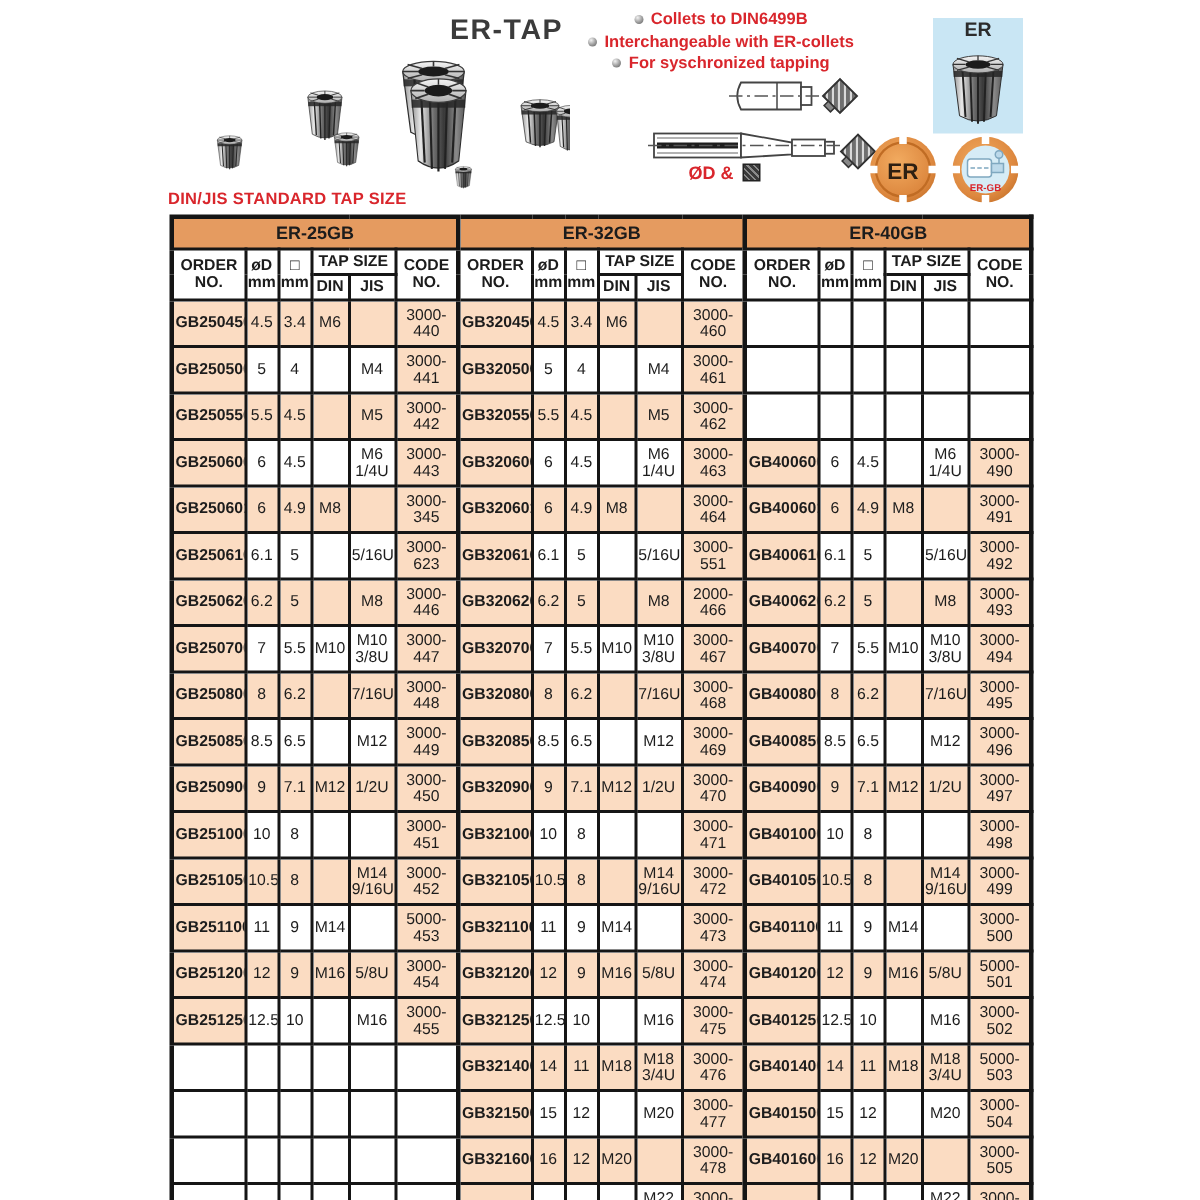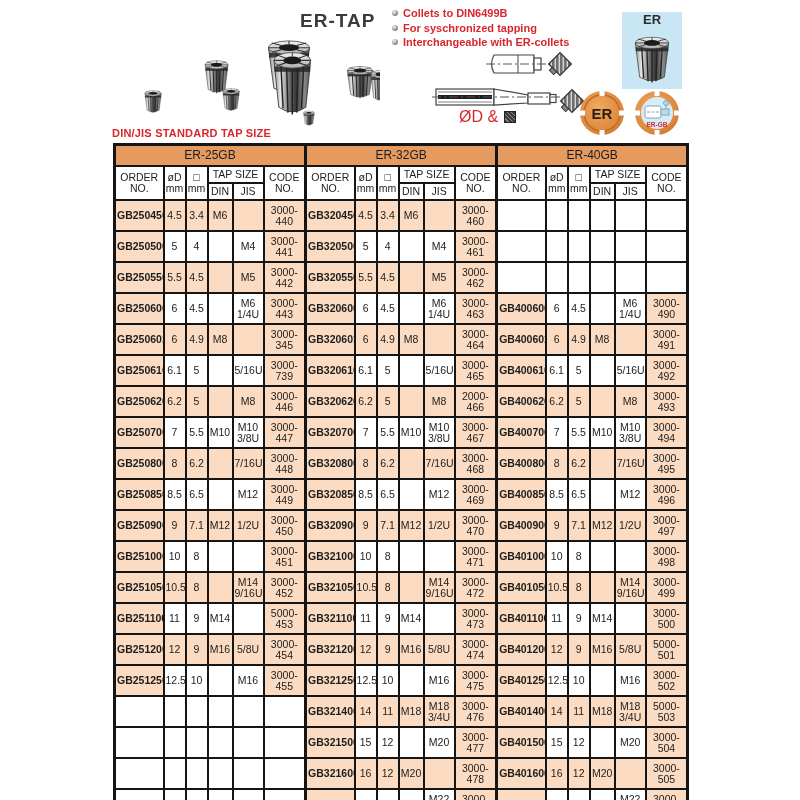--- a/index.html
+++ b/index.html
@@ -2,38 +2,38 @@
 <html><head>
 <meta charset="utf-8">
 <style>
   html,body{margin:0;padding:0;}
   body{width:800px;height:800px;background:#fff;font-family:"Liberation Sans",sans-serif;position:relative;overflow:hidden;}
   .abs{position:absolute;}
 
   
   #page-title{left:300px;top:10px;font-size:19px;font-weight:bold;color:#3b3b3b;letter-spacing:1px;}
   #bullets{left:392px;top:6px;list-style:none;margin:0;padding:0;}
-  #bullets li{display:flex;align-items:center;height:14.5px;font-size:11px;font-weight:bold;color:#d9262c;}
+  #bullets li{display:flex;align-items:center;height:14.5px;font-size:11px;font-weight:bold;color:#d9262c;justify-content:center;}
   .sphere{display:inline-block;width:6px;height:6px;border-radius:50%;margin-right:5px;
           background:radial-gradient(circle at 35% 30%, #f2f2f2, #9a9a9a 55%, #5a5a5a);}
-  #dim-label{left:459px;top:108px;font-size:16px;font-weight:normal;color:#d9262c;display:flex;align-items:center;gap:6px;}
+  #dim-label{left:459px;top:108px;font-size:12px;font-weight:bold;color:#d9262c;display:flex;align-items:center;gap:6px;}
   .hatch-square{display:inline-block;width:10px;height:10px;border:1px solid #222;
           background:repeating-linear-gradient(45deg,#3a3a3a 0 2px,#8a8a8a 2px 3px);}
   #er-box{left:622px;top:12px;width:60px;height:77px;background:#c9e6f4;text-align:center;}
   #er-box .er-label{font-size:13px;font-weight:bold;color:#2c2c2c;line-height:16px;}
 
   
   #section-heading{left:112px;top:127px;font-size:11px;font-weight:bold;color:#d9262c;letter-spacing:.2px;}
 
   
   #tap-table{left:113px;top:143px;width:572px;border-collapse:collapse;table-layout:fixed;background:#fff;
              border:3px solid #151515;}
   #tap-table th,#tap-table td{border:2px solid #151515;text-align:center;vertical-align:middle;
              white-space:pre-line;color:#1c1c1c;overflow:hidden;}
-  #tap-table th{font-size:10.5px;line-height:11px;font-weight:normal;background:#fff;padding:2px 0;}
+  #tap-table th{font-size:10.5px;line-height:11px;font-weight:bold;background:#fff;padding:2px 0;}
   #tap-table th.group{background:#e59b60;font-size:12px;height:17px;padding:1px 0;}
   #tap-table td{font-size:10.5px;line-height:10.5px;padding:4px 1px;height:13px;}
   #tap-table td.order{font-weight:bold;text-align:center;}
   #tap-table .key,#tap-table .tint{background:#fbdcc2;}
   #tap-table .gstart{border-left-width:3px;}
   svg text{font-family:"Liberation Sans",sans-serif;}
 </style>
 </head>
 <body>
 
@@ -83,25 +83,25 @@
 
 <div class="abs" id="page-title">ER-TAP</div>
 
 <ul class="abs" id="bullets">
   <li>
       <span class="sphere"></span>
       <span>Collets to DIN6499B</span>
     </li>
   <li>
       <span class="sphere"></span>
-      <span>For syschronized tapping</span>
+      <span>Interchangeable with ER-collets</span>
     </li>
   <li>
       <span class="sphere"></span>
-      <span>Interchangeable with ER-collets</span>
+      <span>For syschronized tapping</span>
     </li>
 </ul>
 
 <svg class="abs" style="left:110px;top:28px" width="270" height="110" viewBox="0 0 270 110">
   <use href="#collet" x="0" y="0" width="100" height="132" transform="translate(152,2) scale(.54,.52)"></use>
   <use href="#collet" transform="translate(196,32) scale(.40,.37)"></use>
   <use href="#collet" transform="translate(230,36) scale(.30,.36)"></use>
   <use href="#collet" transform="translate(58,26) scale(.36,.38)"></use>
   <use href="#collet" transform="translate(104,12) scale(.58,.72)"></use>
   <use href="#collet" transform="translate(86,56) scale(.26,.26)"></use>
@@ -347,27 +347,27 @@
         <td class="tint">M8</td>
         <td class="tint"></td>
         <td class="key">3000-491</td>
       </tr>
       <tr>
         <td class="gstart order key">GB250610</td>
         <td>6.1</td>
         <td>5</td>
         <td></td>
         <td>5/16U</td>
-        <td class="key">3000-739</td>
+        <td class="key">3000-623</td>
         <td class="gstart order key">GB320610</td>
         <td>6.1</td>
         <td>5</td>
         <td></td>
         <td>5/16U</td>
-        <td class="key">3000-465</td>
+        <td class="key">3000-551</td>
         <td class="gstart order key">GB400610</td>
         <td>6.1</td>
         <td>5</td>
         <td></td>
         <td>5/16U</td>
         <td class="key">3000-492</td>
       </tr>
       <tr>
         <td class="gstart order key">GB250620</td>
         <td class="tint">6.2</td>

